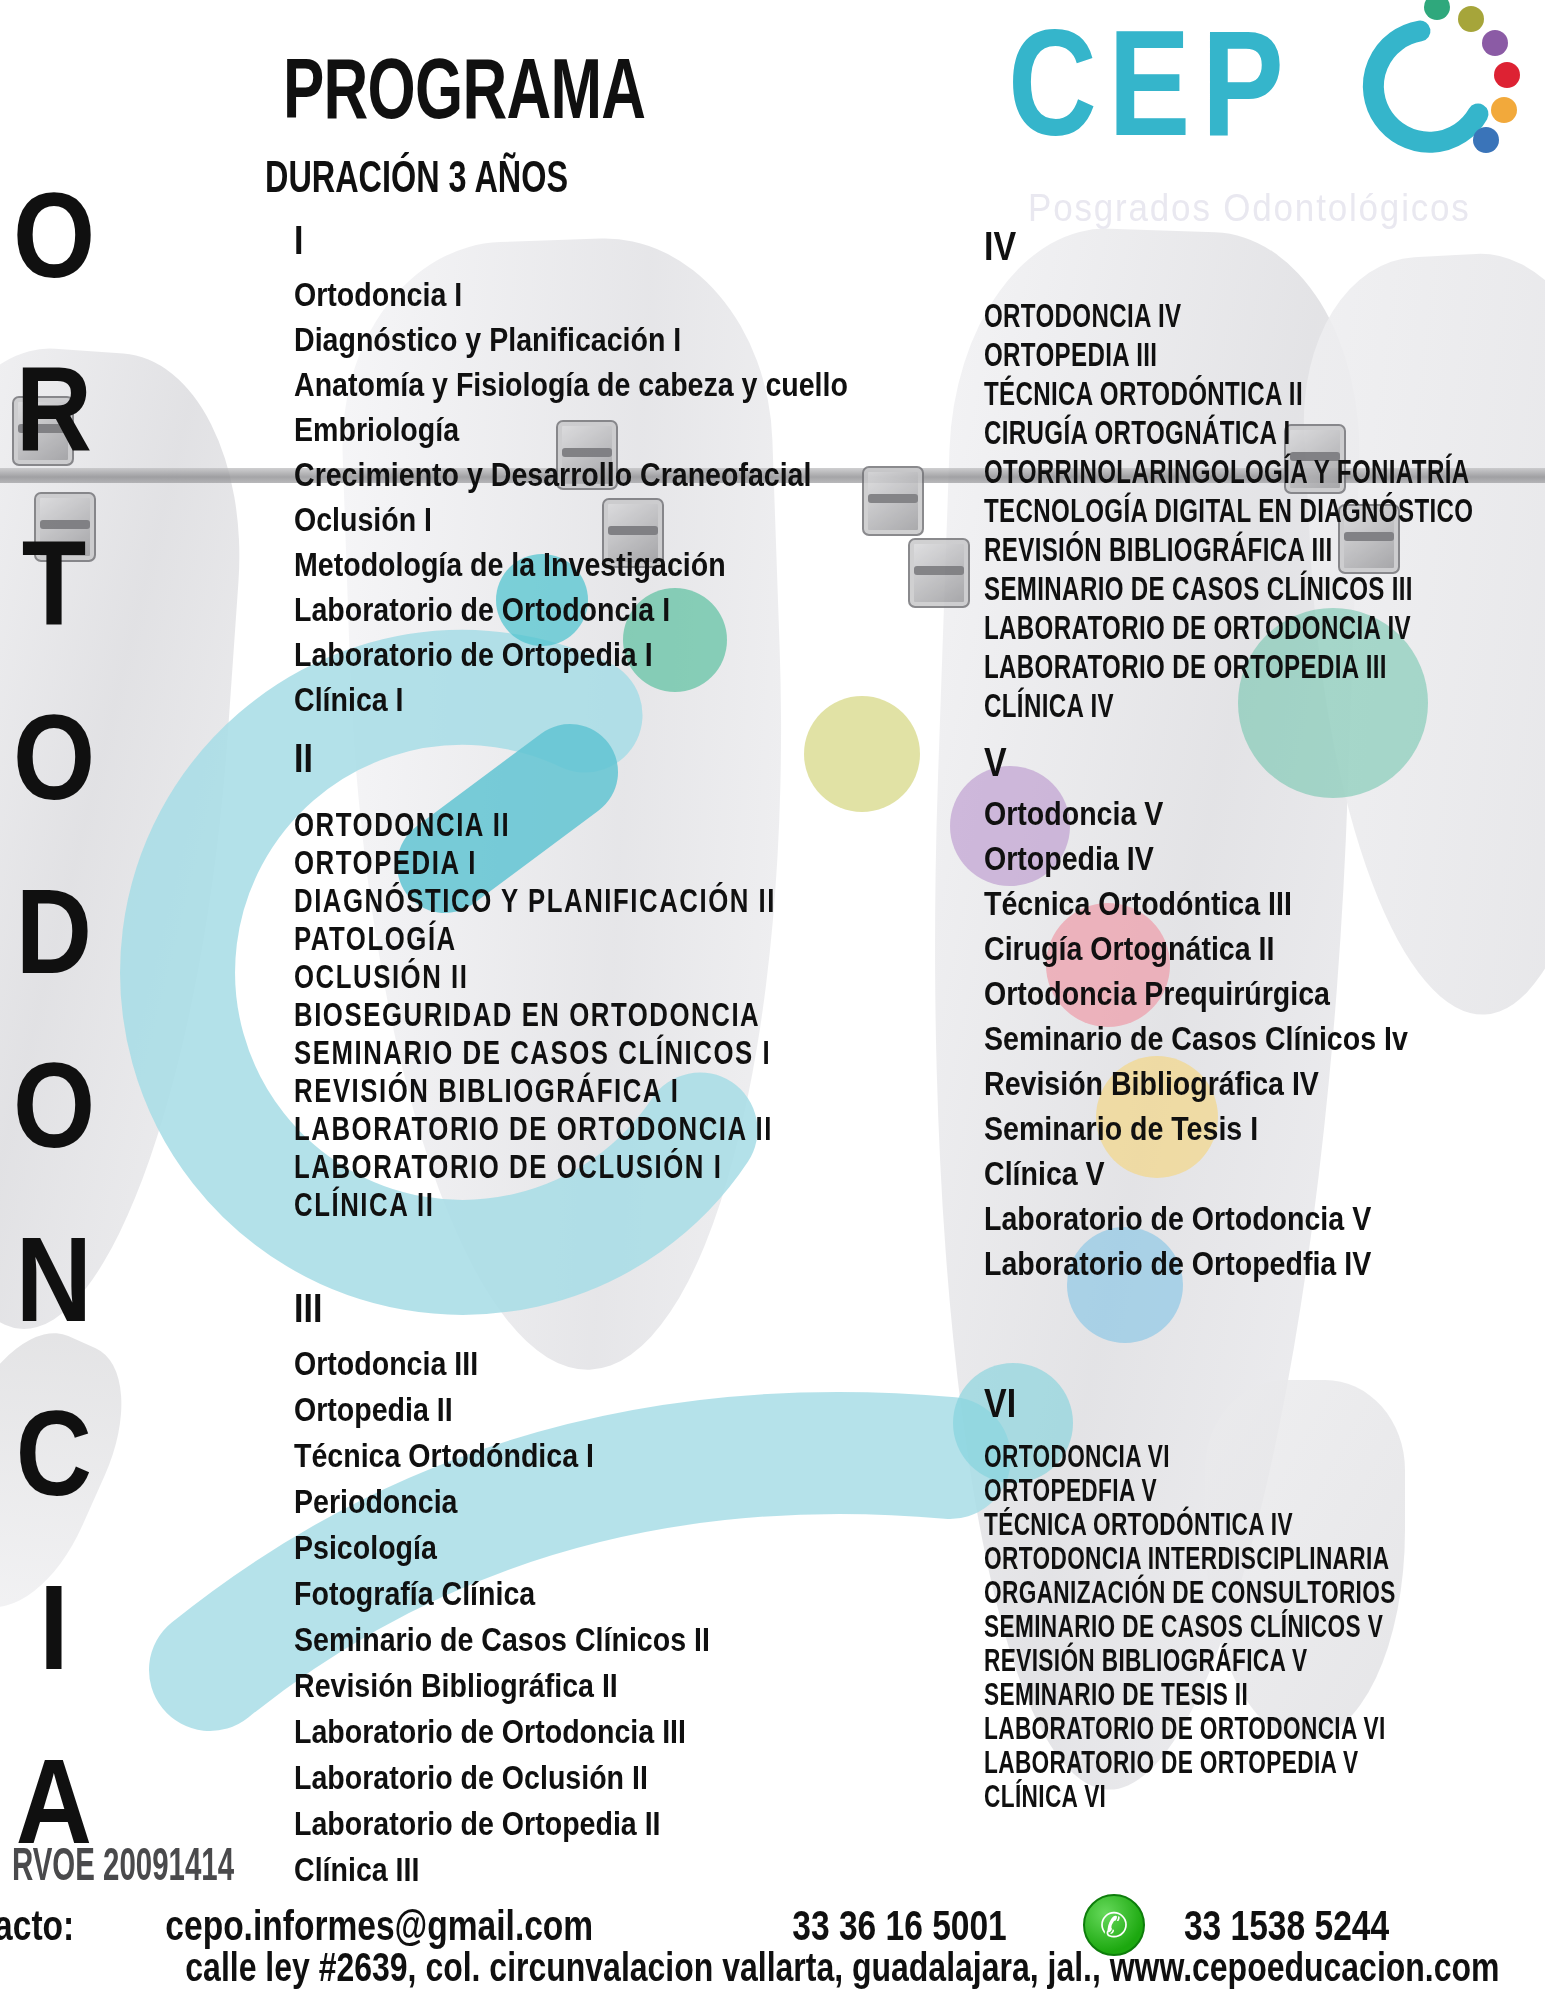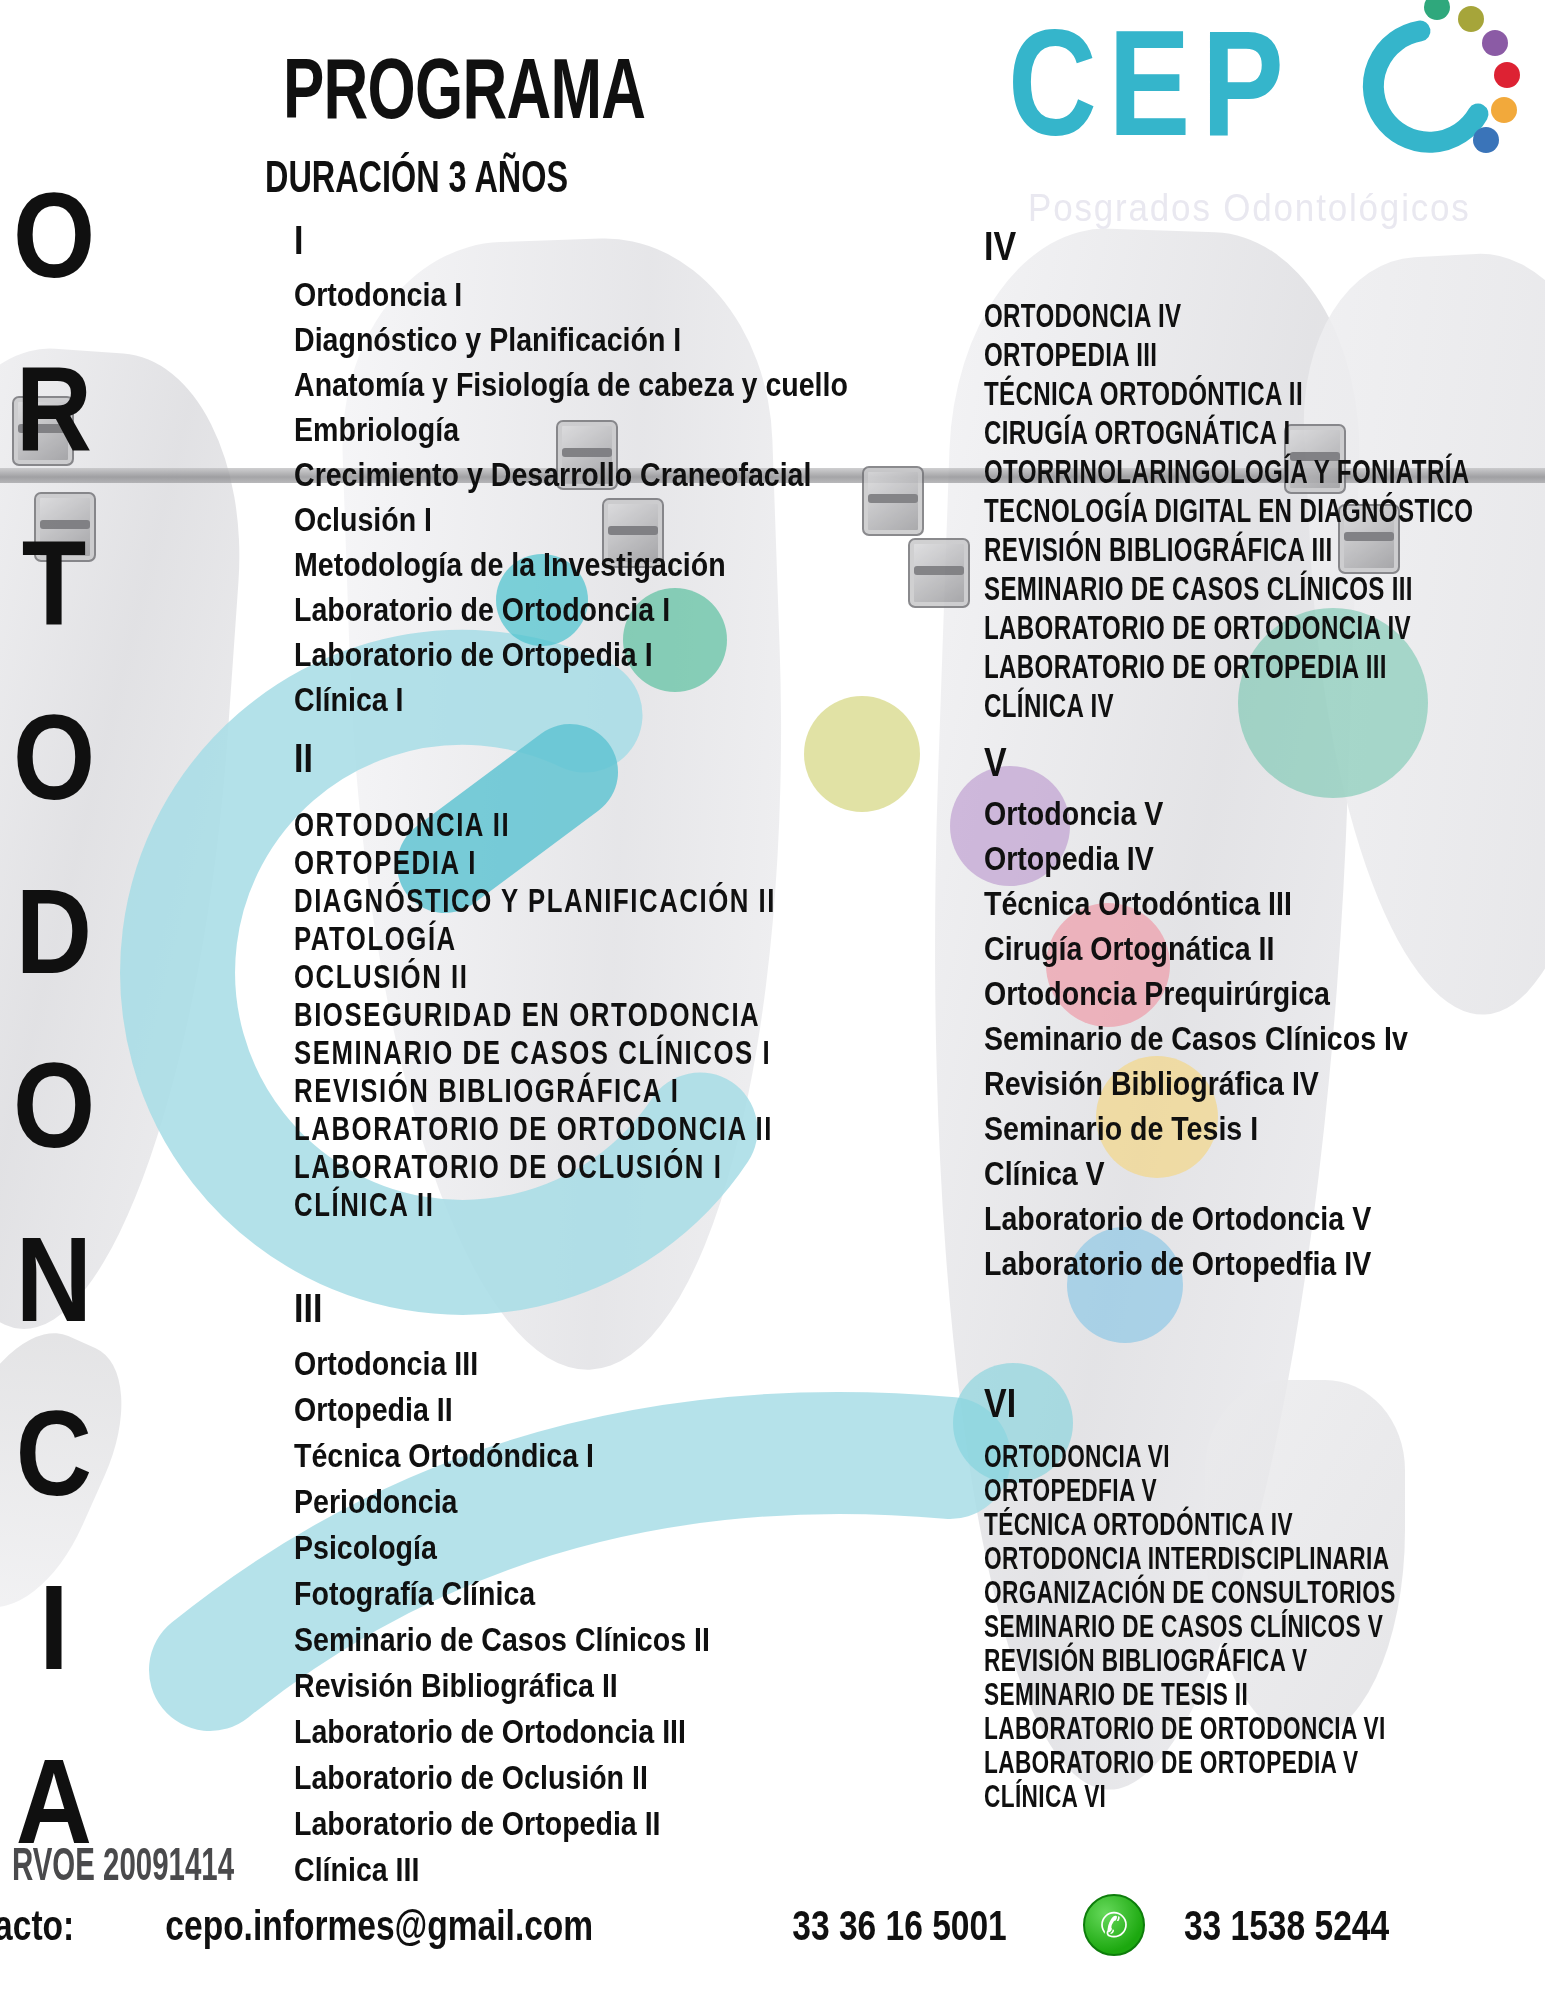--- a/index.html
+++ b/index.html
@@ -230,14 +230,17 @@
     <span class="seg">contacto:</span>
     <span class="gap3"></span>
     <span class="seg">cepo.informes@gmail.com</span>
     <span class="gap1"></span>
     <span class="seg">33 36 16 5001</span>
     <span class="gap2"></span>
     <span class="wa">✆</span>
     <span class="gap3"></span>
     <span class="seg">33 1538 5244</span>
   </div>
+  <div class="abs footer2">
+    <span class="seg">calle ley #2639, col. circunvalacion vallarta, guadalajara, jal., www.cepoeducacion.com</span>
+  </div>
 
 </div>
 
 </body></html>

